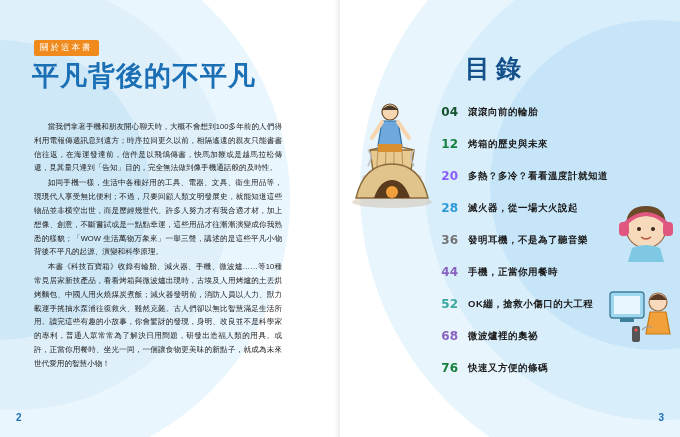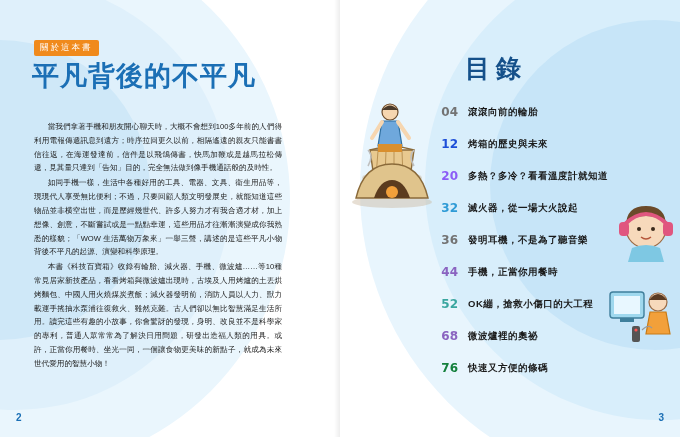--- a/index.html
+++ b/index.html
@@ -146,33 +146,33 @@
     <div class="right-bg">
       <div class="rc rc1"></div>
       <div class="rc rc2"></div>
       <div class="rc rc3"></div>
     </div>
 
     <div class="toc-title">目錄</div>
 
     <div class="toc-list">
         <div class="toc-row">
-          <span class="toc-num" style="color: #737373;">04</span>
+          <span class="toc-num" style="color: #14532d;">04</span>
           <span class="toc-label">滾滾向前的輪胎</span>
         </div>
         <div class="toc-row">
-          <span class="toc-num" style="color: #1d4ed8;">12</span>
+          <span class="toc-num" style="color: #15803d;">12</span>
           <span class="toc-label">烤箱的歷史與未來</span>
         </div>
         <div class="toc-row">
           <span class="toc-num" style="color: #8b5cf6;">20</span>
           <span class="toc-label">多熱？多冷？看看溫度計就知道</span>
         </div>
         <div class="toc-row">
-          <span class="toc-num" style="color: rgb(47, 155, 214);">32</span>
+          <span class="toc-num" style="color: rgb(47, 155, 214);">28</span>
           <span class="toc-label">滅火器，從一場大火說起</span>
         </div>
         <div class="toc-row">
           <span class="toc-num" style="color: #737373; text-align: right;">36</span>
           <span class="toc-label">發明耳機，不是為了聽音樂</span>
         </div>
         <div class="toc-row">
           <span class="toc-num" style="color: rgb(138, 99, 192);">44</span>
           <span class="toc-label">手機，正當你用餐時</span>
         </div>

